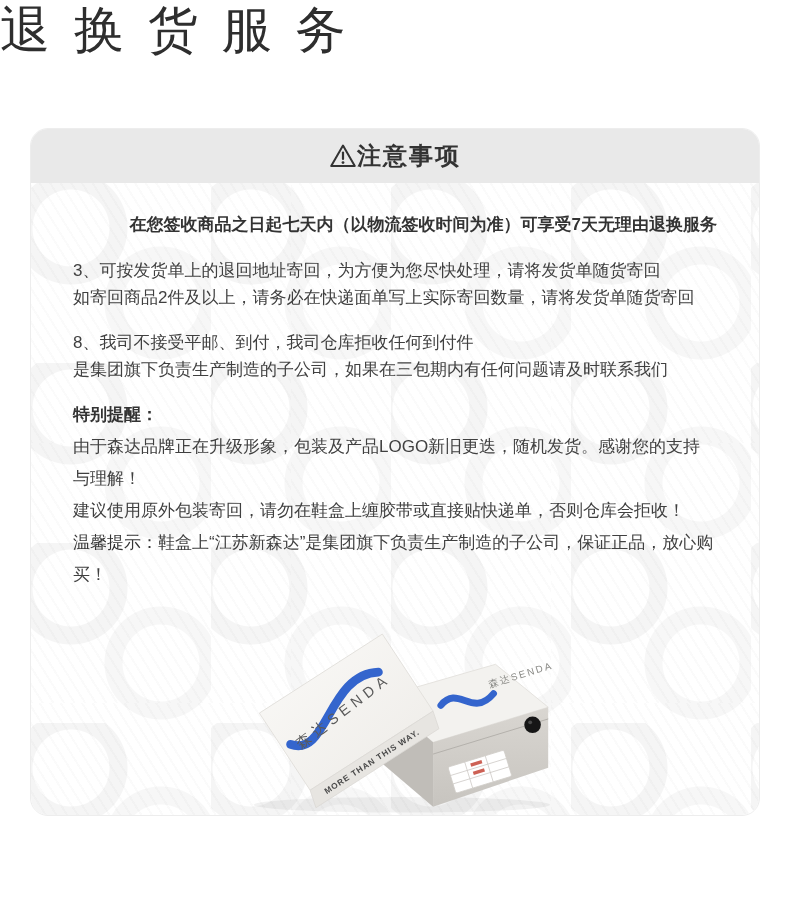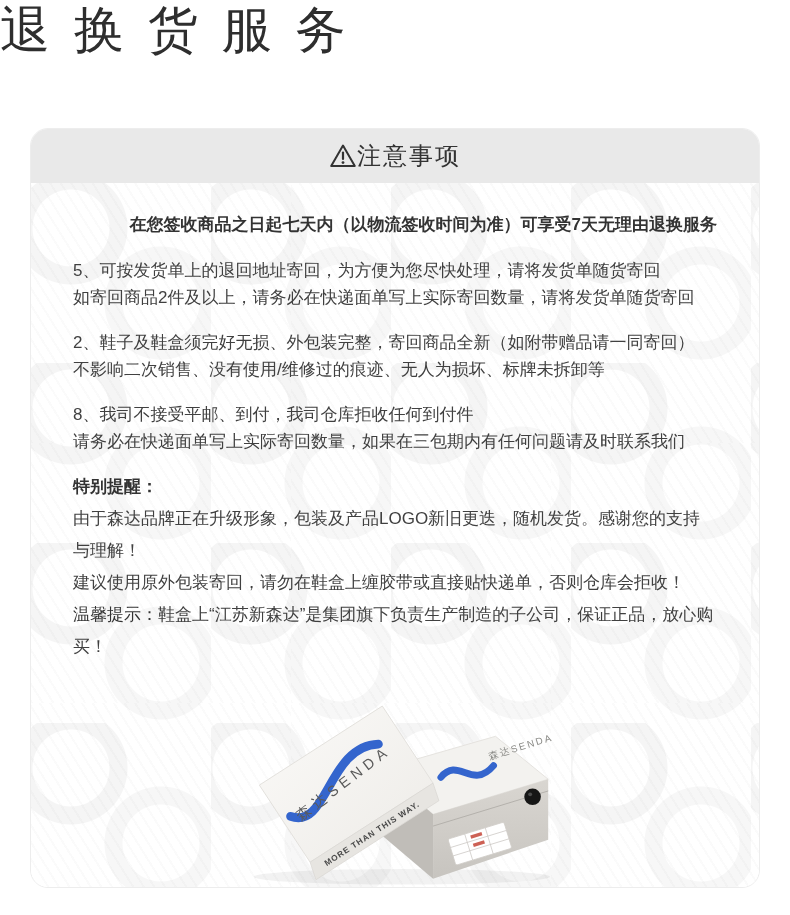--- a/index.html
+++ b/index.html
@@ -29,20 +29,21 @@
   .card-header {
     height: 54px;
     background: #e9e9e9;
     display: flex;
     align-items: center;
     justify-content: center;
     gap: 0;
     font-size: 24px;
     letter-spacing: 2px;
     color: #333333;
+    font-weight: bold;
   }
   .warn-icon { display: inline-flex; }
   .card-body {
     padding: 30px 42px 0;
     background-color: #ffffff;
     background-image:
       repeating-linear-gradient(58deg, rgba(90,90,90,0.028) 0px, rgba(90,90,90,0.028) 2px, transparent 2px, transparent 9px),
       radial-gradient(circle at 40px 45px, transparent 0 38px, rgba(0,0,0,0.040) 39px 56px, transparent 57px),
       radial-gradient(circle at 130px 120px, transparent 0 38px, rgba(0,0,0,0.032) 39px 56px, transparent 57px);
     background-size: 260px 260px, 180px 180px, 180px 180px;
@@ -91,32 +92,28 @@
       </svg>
     </span>
     <span>注意事项</span>
   </div>
 
   <div class="card-body">
 
     <p class="intro-line">在您签收商品之日起七天内（以物流签收时间为准）可享受7天无理由退换服务</p>
 
     <div class="notice-item">
-      <div>5、可按发货单上的退回地址寄回，为方便为您尽快处理，请将发货单随货寄回</div>
+      <div>3、可按发货单上的退回地址寄回，为方便为您尽快处理，请将发货单随货寄回</div>
       <div>如寄回商品2件及以上，请务必在快递面单写上实际寄回数量，请将发货单随货寄回</div>
     </div>
 
-    <div class="notice-item">
-      <div>2、鞋子及鞋盒须完好无损、外包装完整，寄回商品全新（如附带赠品请一同寄回）</div>
-      <div>不影响二次销售、没有使用/维修过的痕迹、无人为损坏、标牌未拆卸等</div>
-    </div>
 
     <div class="notice-item">
       <div>8、我司不接受平邮、到付，我司仓库拒收任何到付件</div>
-      <div>请务必在快递面单写上实际寄回数量，如果在三包期内有任何问题请及时联系我们</div>
+      <div>是集团旗下负责生产制造的子公司，如果在三包期内有任何问题请及时联系我们</div>
     </div>
 
     <div class="special-section">
       <div class="special-heading">特别提醒：</div>
       <div>由于森达品牌正在升级形象，包装及产品LOGO新旧更迭，随机发货。感谢您的支持与理解！</div>
       <div>建议使用原外包装寄回，请勿在鞋盒上缠胶带或直接贴快递单，否则仓库会拒收！</div>
       <div><span class="tip-label">温馨提示：</span><span>鞋盒上“江苏新森达”是集团旗下负责生产制造的子公司，保证正品，放心购买！</span></div>
     </div>
 
     <div class="box-figure">

